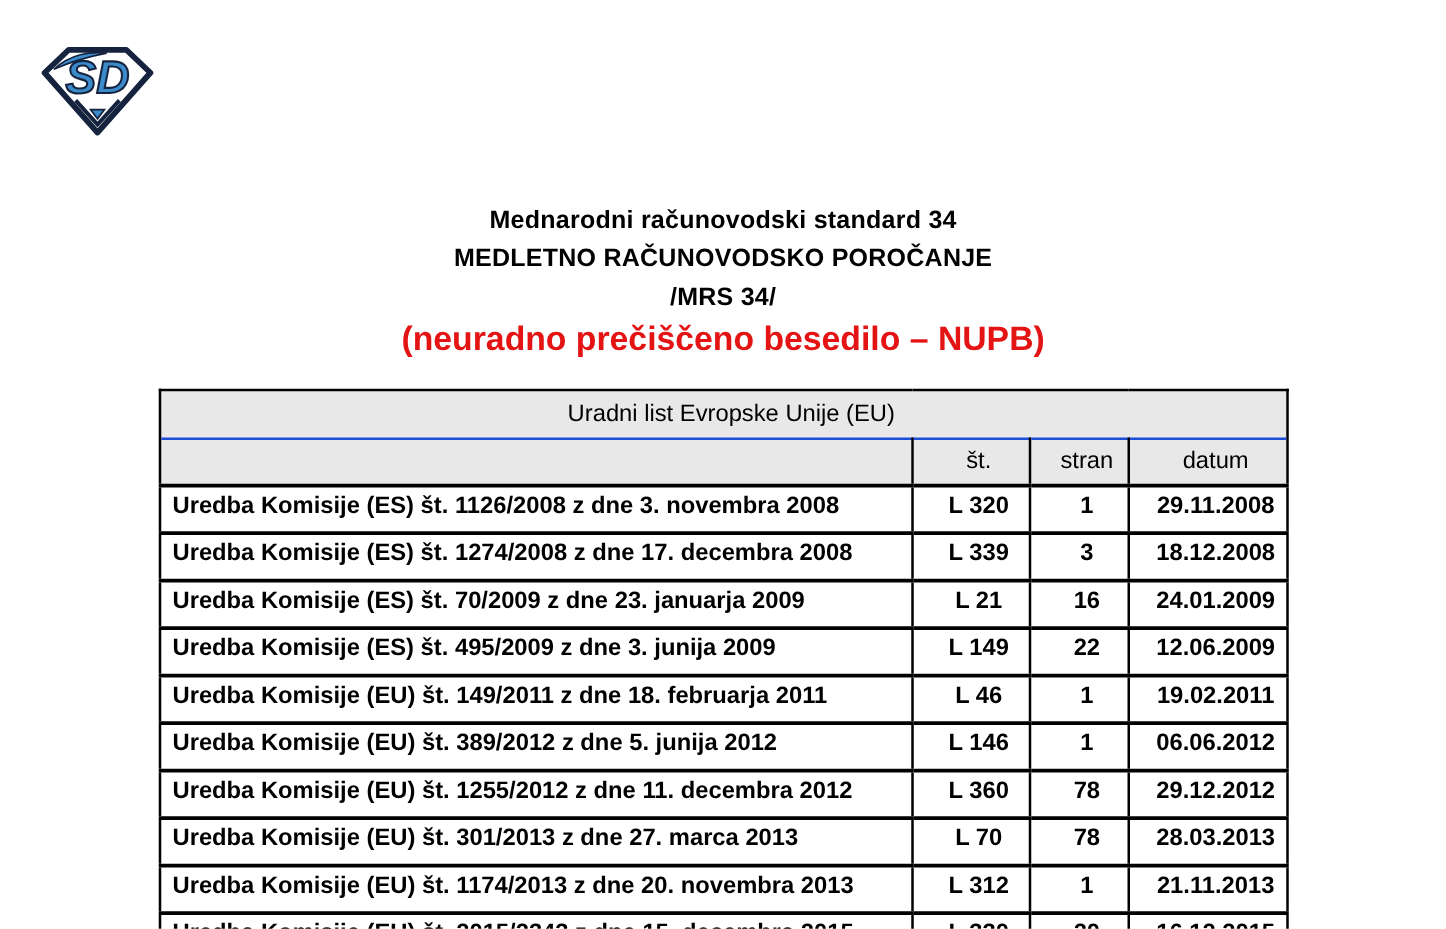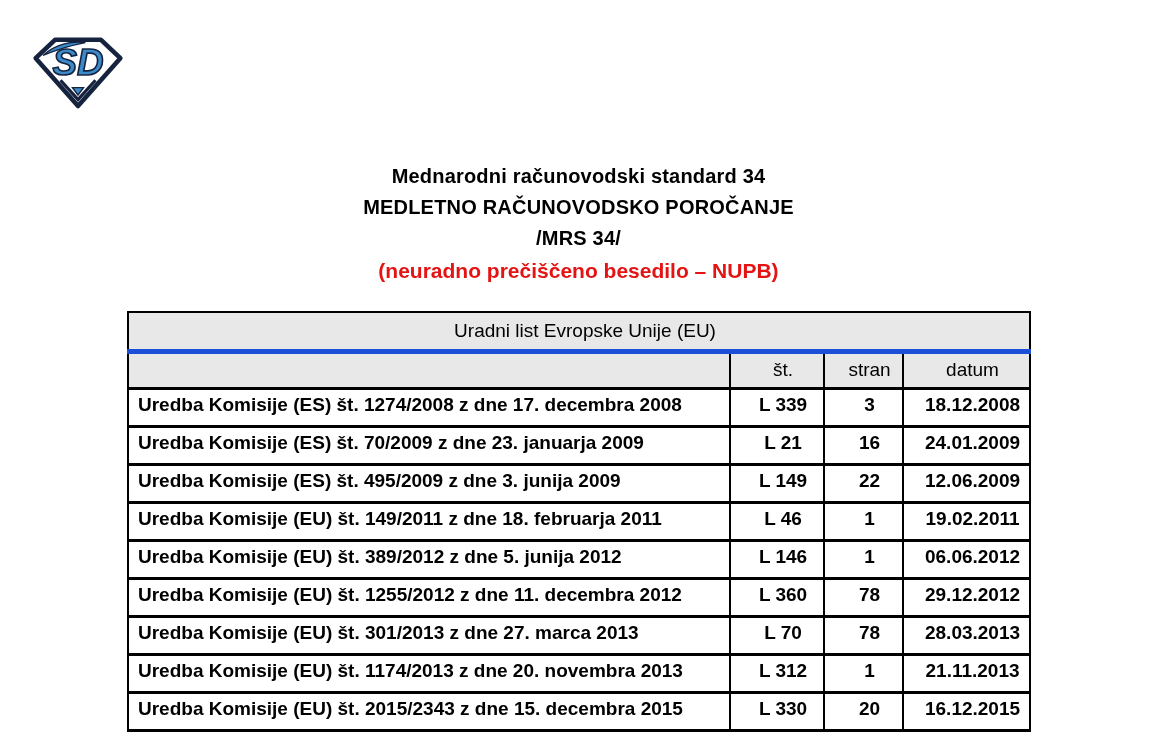--- a/index.html
+++ b/index.html
@@ -7,32 +7,32 @@
   body { font-family:"Liberation Sans", sans-serif; color:#000; }
 
   .page { position:relative; width:1157px; height:596px; background:#ffffff; }
 
   
   .logo { position:absolute; left:32px; top:34px; width:92px; height:76px; }
 
   
   .title-block { position:absolute; left:0; top:161px; width:100%; text-align:center; }
   .title-line { font-size:20px; font-weight:bold; line-height:31px; letter-spacing:0.2px; }
-  .subtitle  { font-size:21px; font-weight:bold; line-height:30px; margin-top:2px; }
+  .subtitle  { font-size:27px; font-weight:bold; line-height:30px; margin-top:2px; }
 
   
   .eu-table { position:absolute; left:127px; top:311px; width:902px;
               border-collapse:collapse; table-layout:fixed; font-size:19px; }
   .eu-table th, .eu-table td { border:2px solid #000; overflow:hidden; white-space:nowrap;padding-left:12px; }
 
   .eu-table thead th { font-weight:normal; }
   .row-title th { height:39px; text-align:center; vertical-align:middle;
                   border-bottom:1px solid #000; }
   .row-cols th  { height:37px; text-align:center; vertical-align:middle;
-                  border-top:5px solid #1d4ed8; border-bottom:3px solid #000; }
+                  border-top:2px solid #1d4ed8; border-bottom:3px solid #000; }
 
   .eu-table tbody td { font-weight:bold; height:38px; vertical-align:top;
                        padding-top:4px; border-width:3px 2px; }
   td.c-desc { text-align:left; padding-left:9px; }
   td.c-num  { text-align:center; }
 </style>
 </head>
 <body>
 
 <div class="page">
@@ -66,20 +66,26 @@
         <th colspan="4" class="hdr" style="background: rgb(232, 232, 232);">Uradni list Evropske Unije (EU)</th>
       </tr>
       <tr class="row-cols">
         <th class="hdr" style="background: rgb(232, 232, 232);"></th>
         <th class="hdr" style="background: rgb(232, 232, 232);">št.</th>
         <th class="hdr" style="background: rgb(232, 232, 232); margin-top: 40px;">stran</th>
         <th class="hdr" style="background: rgb(232, 232, 232);">datum</th>
       </tr>
     </thead>
     <tbody>
+      <tr>
+        <td class="c-desc">Uredba Komisije (ES) št. 1126/2008 z dne 3. novembra 2008</td>
+        <td class="c-num">L 320</td>
+        <td class="c-num">1</td>
+        <td class="c-num">29.11.2008</td>
+      </tr>
       <tr>
         <td class="c-desc">Uredba Komisije (ES) št. 1274/2008 z dne 17. decembra 2008</td>
         <td class="c-num">L 339</td>
         <td class="c-num">3</td>
         <td class="c-num">18.12.2008</td>
       </tr>
       <tr>
         <td class="c-desc">Uredba Komisije (ES) št. 70/2009 z dne 23. januarja 2009</td>
         <td class="c-num">L 21</td>
         <td class="c-num">16</td>

